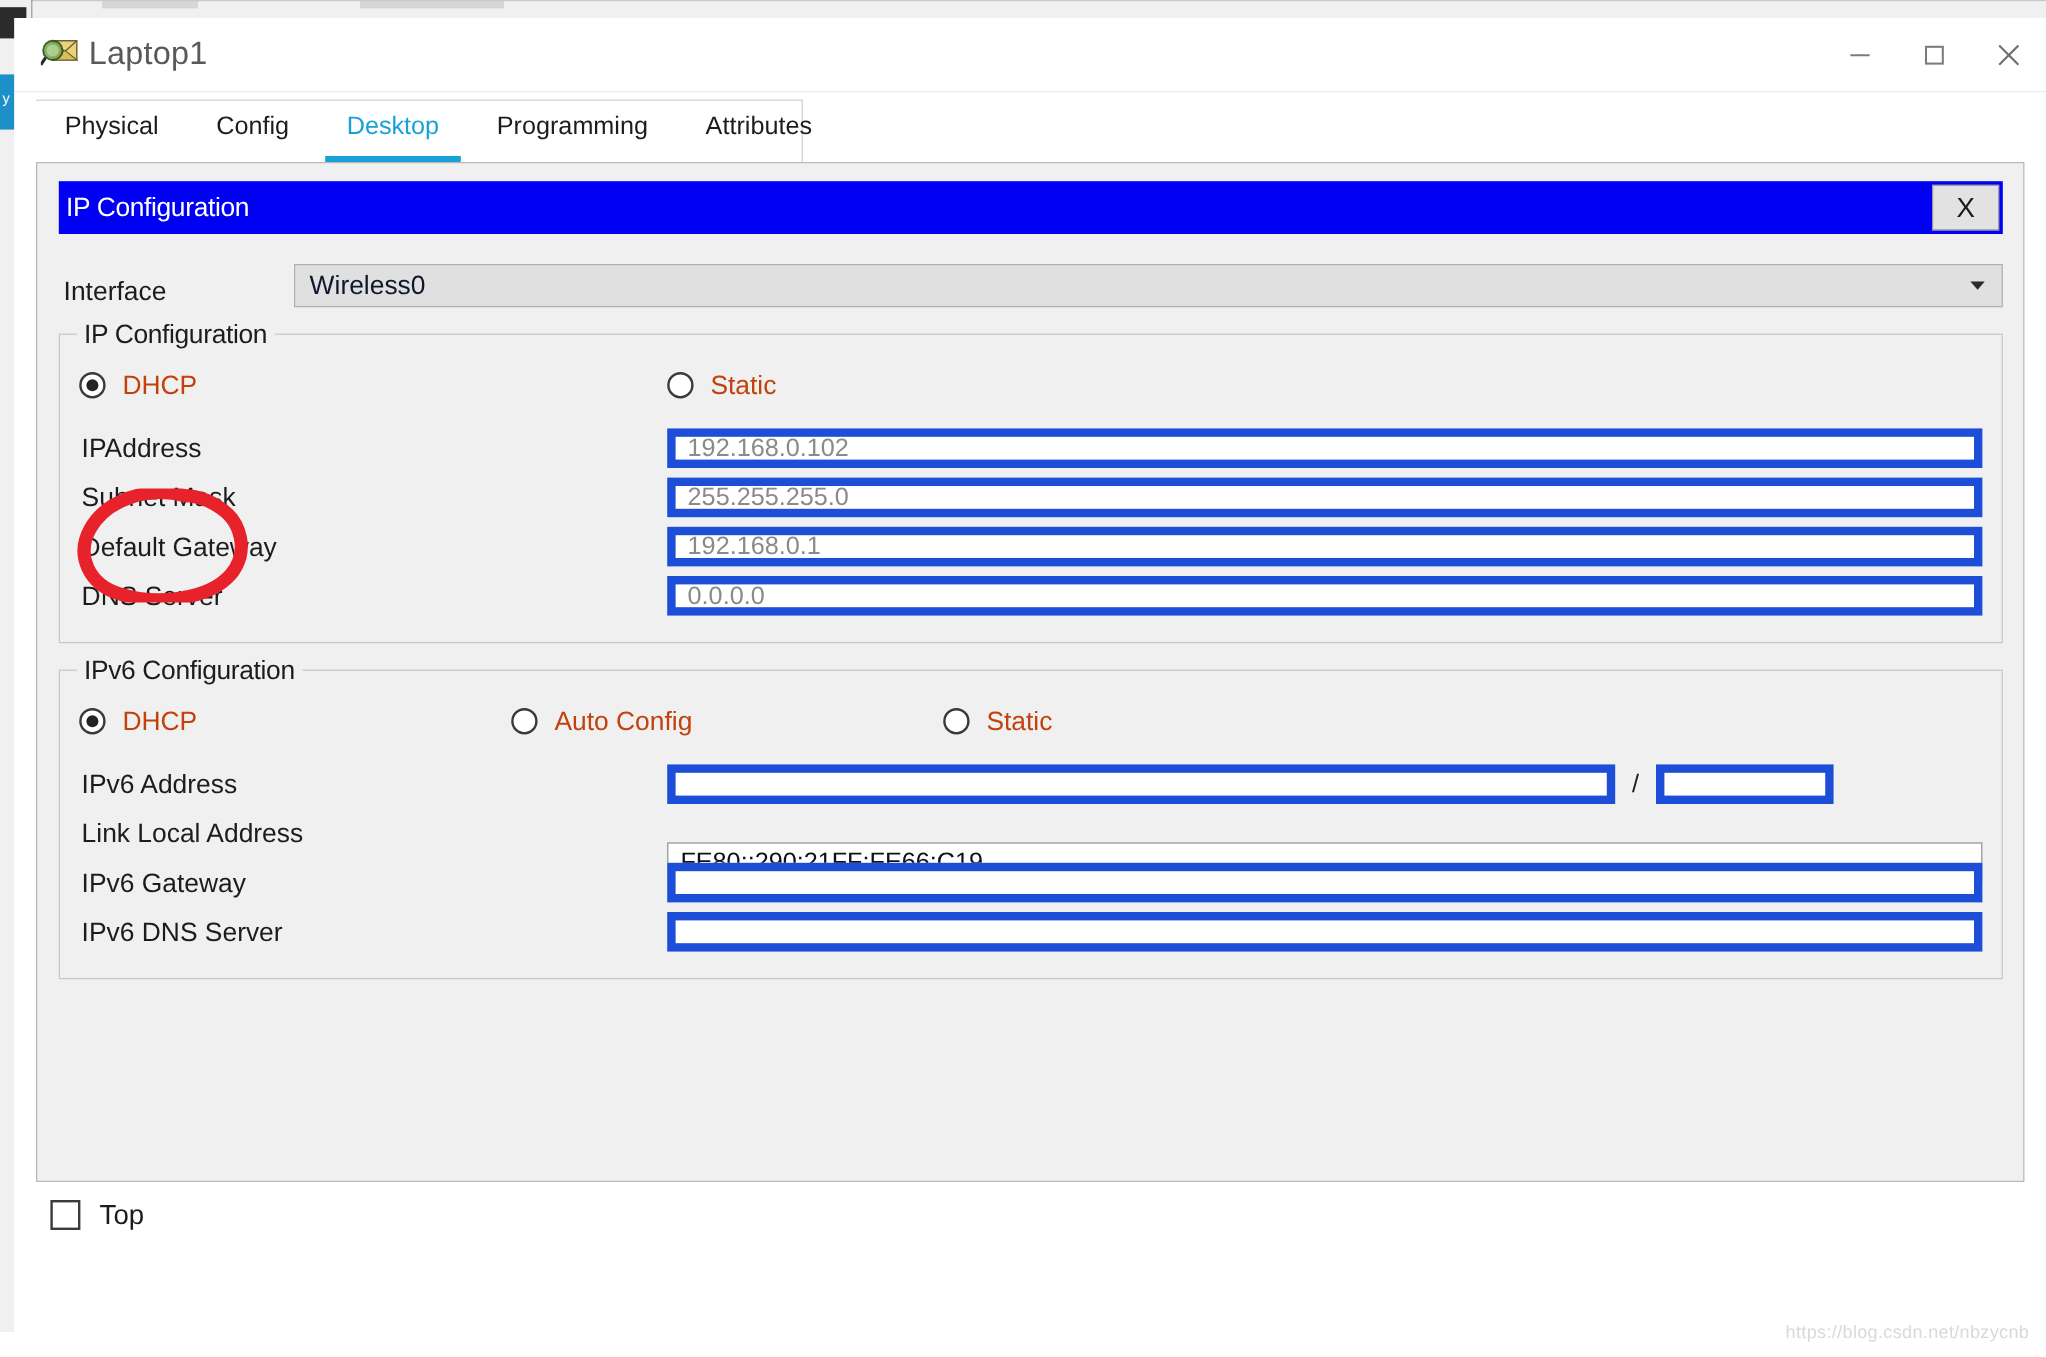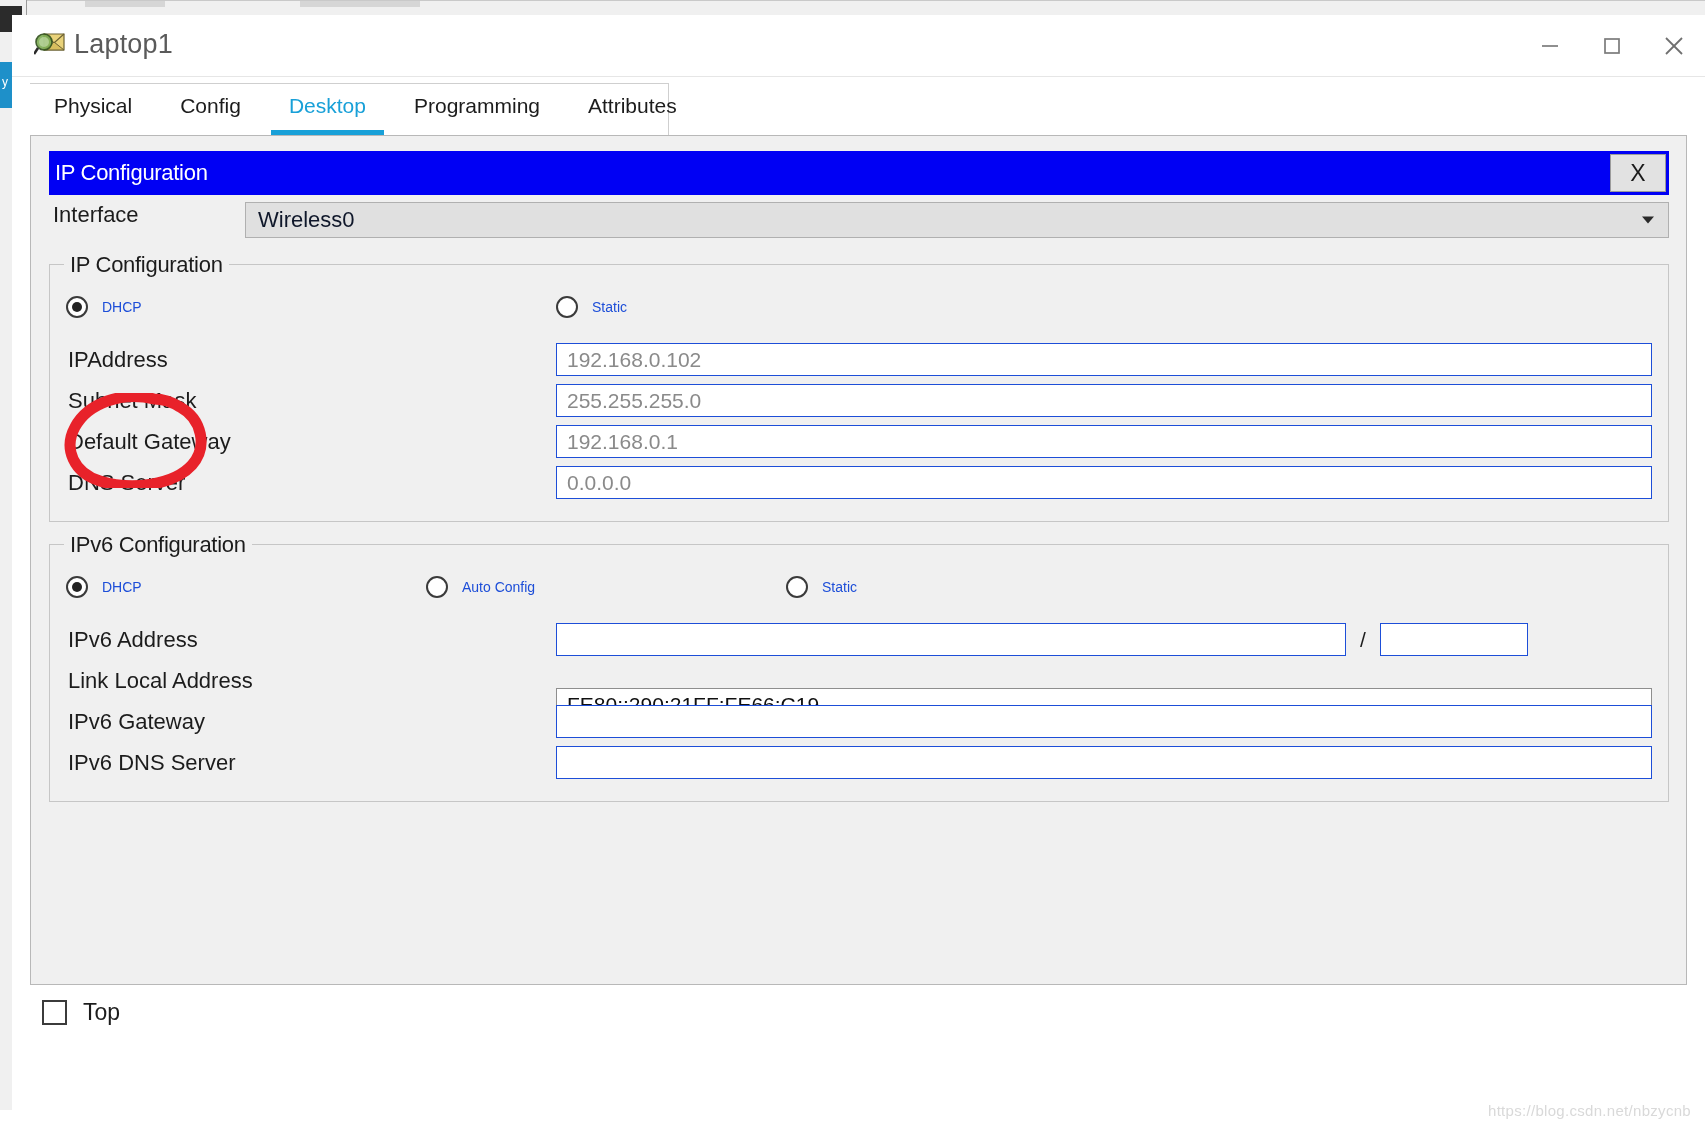--- a/index.html
+++ b/index.html
@@ -168,23 +168,23 @@
     width: 56px; height: 38px;
     background: #e2e2e2;
     border: 1px solid #9b9b9b;
     display: flex; align-items: center; justify-content: center;
     font-size: 23px; color: #1a1a1a;
     cursor: default;
   }
 
   
   .iface-row {
-    display: flex; align-items: flex-start;
+    display: flex; align-items: flex-end;
     height: 40px;
-    margin-top: 7px;
+    margin-top: 21px;
   }
   .iface-label {
     width: 196px;
     font-size: 22px;
     color: #1c1c1c;
     padding-left: 4px;
     white-space: nowrap;
   }
   .combo {
     position: relative;
@@ -247,39 +247,39 @@
   }
   .radio.checked::after {
     content: "";
     position: absolute;
     left: 4px; top: 4px;
     width: 10px; height: 10px;
     border-radius: 50%;
     background: #232323;
   }
   .radio-label {
-    font-size: 14px; color: #1d4ed8;
+    font-size: 22px; color: #c2410c;
     margin-left: 14px;
   }
 
   .field-row {
     display: flex; align-items: center;
     height: 41px;
   }
   .field-label {
     width: 490px;
     font-size: 22px; color: #1c1c1c;
     padding-left: 2px;
     white-space: nowrap;
   }
   .input {
     flex: 1;
     height: 33px;
     background: #ffffff;
-    border: 1px solid #1d4ed8;
+    border: 7px solid #1d4ed8;
     display: flex; align-items: center;
     font-size: 21px;
     padding-left: 10px;
     color: #8a8a8a;
     white-space: nowrap;
     overflow: hidden;
     cursor: text;
   }
   .input.active {
     border: 1px solid #8e8e8e;

